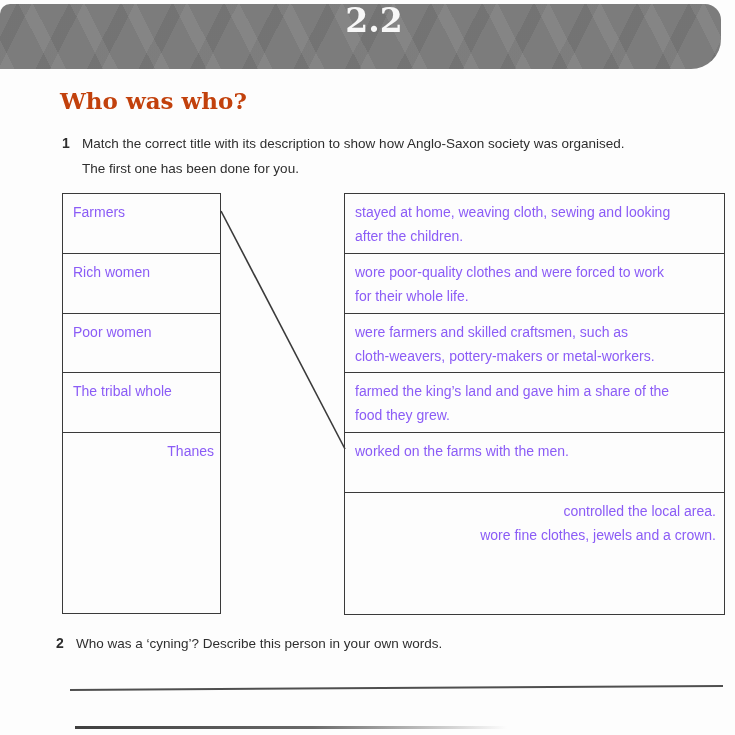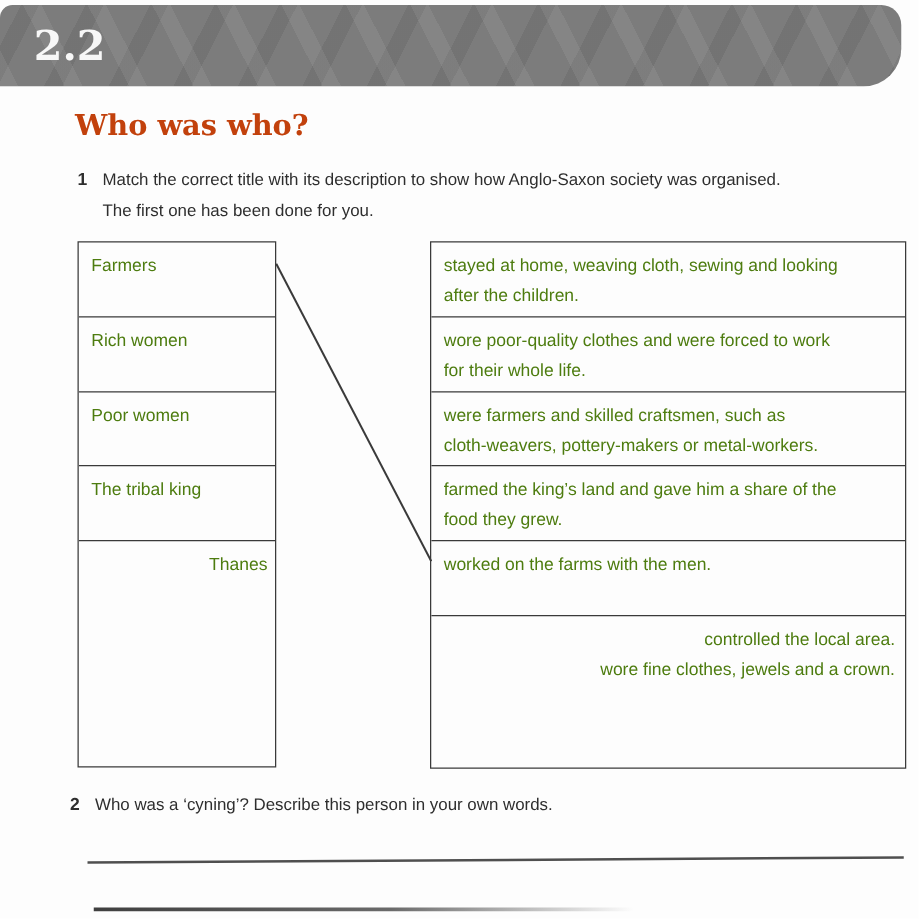--- a/index.html
+++ b/index.html
@@ -12,20 +12,21 @@
     overflow:hidden;
   }
   
   .unit-header{
     position:absolute;left:0;top:4px;
     width:721px;height:65px;
     background-color:#7c7c7c;
     border-radius:10px 16px 30px 0;
     display:flex;align-items:center;
     overflow:hidden;
+    flex-direction:column;
   }
   .unit-header::before{
     content:"";position:absolute;inset:0;
     background-image:
       repeating-linear-gradient(63deg, rgba(255,255,255,0.07) 0 13px, rgba(0,0,0,0) 13px 46px),
       repeating-linear-gradient(-63deg, rgba(0,0,0,0.07) 0 13px, rgba(255,255,255,0) 13px 46px);
   }
   .unit-number{
     position:relative;
     font-family:"DejaVu Serif",serif;font-weight:bold;
@@ -61,21 +62,21 @@
   }
   .desc-table{
     position:absolute;left:344px;top:193px;
     width:381px;height:422px;
     border:1.8px solid #3a3a3a;box-sizing:border-box;
     background:#fdfdfd;overflow:hidden;
   }
   .title-cell,.desc-cell{
     height:59.8px;box-sizing:border-box;
     border-bottom:1.6px solid #3a3a3a;
-    font-size:14px;color:#4d7c0f;
+    font-size:14px;color:#8b5cf6;
   }
   .title-cell{padding:8px 6px 0 10px;line-height:20px;}
   .desc-cell{padding:6px 8px 0 10px;line-height:24px;white-space:pre-line;}
   .title-cell:last-child,.desc-cell:last-child{border-bottom:none;text-align:right;}
   
   .match-overlay{position:absolute;left:0;top:0;pointer-events:none;}
   
   .answer-line-1{
     position:absolute;left:70px;top:687px;width:653px;height:2px;
     background:#4f4f4f;transform:rotate(-0.35deg);cursor:text;
@@ -102,21 +103,21 @@
     <div class="q-text">
       <div>Match the correct title with its description to show how Anglo-Saxon society was organised.</div>
       <div>The first one has been done for you.</div>
     </div>
   </div>
 
   <div class="titles-table">
     <div class="title-cell">Farmers</div>
     <div class="title-cell">Rich women</div>
     <div class="title-cell">Poor women</div>
-    <div class="title-cell">The tribal king</div>
+    <div class="title-cell">The tribal whole</div>
     <div class="title-cell">Thanes</div>
   </div>
 
   <div class="desc-table">
     <div class="desc-cell">stayed at home, weaving cloth, sewing and looking
 after the children.</div>
     <div class="desc-cell">wore poor-quality clothes and were forced to work
 for their whole life.</div>
     <div class="desc-cell">were farmers and skilled craftsmen, such as
 cloth-weavers, pottery-makers or metal-workers.</div>

